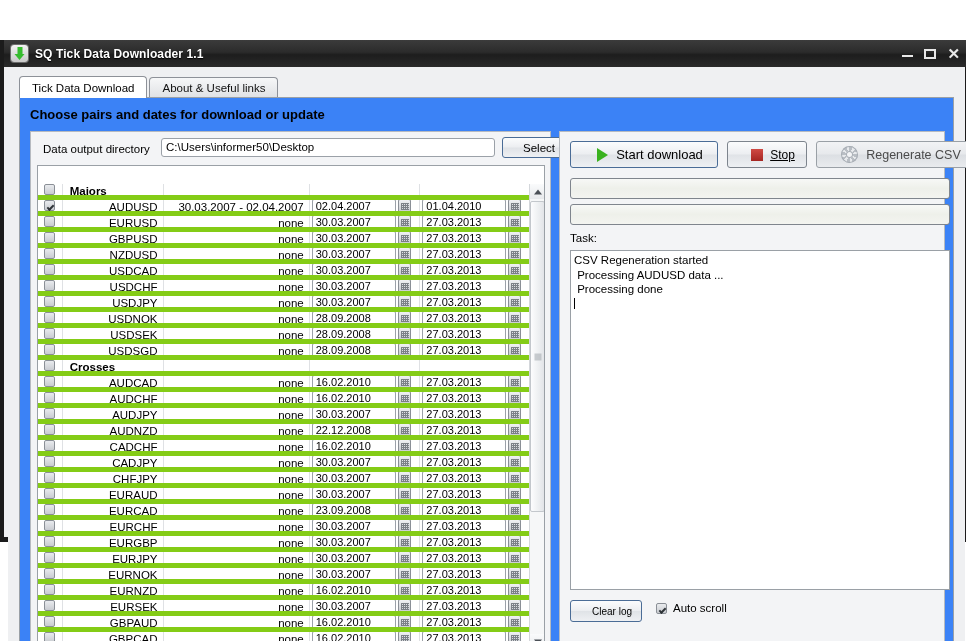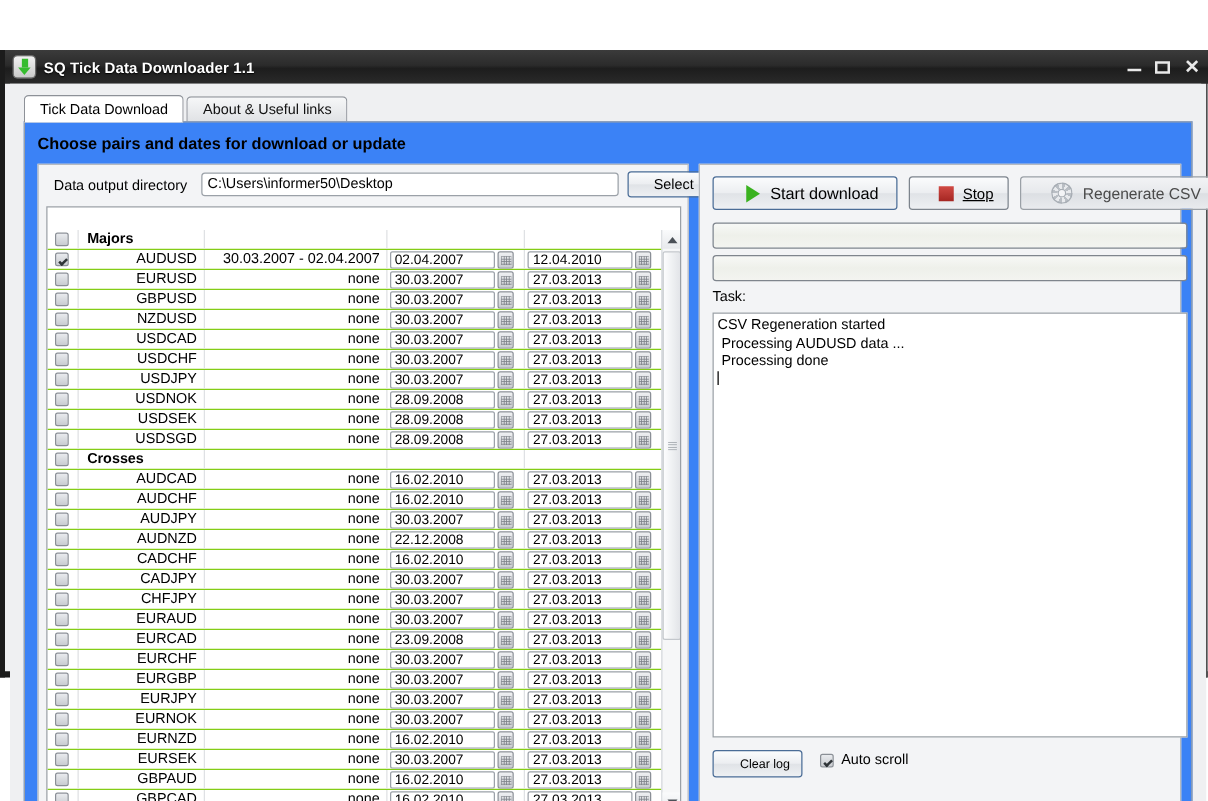--- a/index.html
+++ b/index.html
@@ -104,21 +104,21 @@
     border-bottom:1px solid #b9bdc3;
   }
   .gh div{
     box-sizing:border-box;border-right:1px solid #b9bdc3;
     font-size:11.5px;padding-left:4px;line-height:17px;color:#000;
     overflow:hidden;white-space:nowrap;
   }
   .c0{width:25px;} .c1{width:102px;} .c2{width:148px;}
   .c3{width:112px;} .c4{width:112px;}
   .gbody{position:absolute;left:0;top:18px;width:493px;height:465px;overflow:hidden;}
-  .row{display:flex;height:16px;box-sizing:border-box;border-bottom:1px solid #84cc16;}
+  .row{display:flex;height:16px;box-sizing:border-box;border-bottom:5px solid #84cc16;}
   .cell{box-sizing:border-box;border-right:1px solid #dfe1e4;overflow:hidden;white-space:nowrap;}
   .cell.c0{display:flex;align-items:center;justify-content:center;}
   .cell.c1{font-size:11.5px;line-height:15px;text-align:right;padding-right:5px;}
   .cell.c1.group{text-align:left;padding-left:7px;font-weight:bold;}
   .cell.c2{font-size:11.5px;line-height:15px;text-align:right;padding-right:5px;}
   .cell.c3,.cell.c4{display:flex;align-items:center;padding-left:2px;}
   .chk{
     width:11px;height:11px;box-sizing:border-box;
     border:1px solid #8a8f96;border-radius:2px;
     background:linear-gradient(to bottom,#e9ebee,#c9ccd1);
@@ -266,21 +266,21 @@
                 <div class="cell c0">
                   <span class="chk on"></span>
                 </div>
                 <div class="cell c1">AUDUSD</div>
                 <div class="cell c2">30.03.2007 - 02.04.2007</div>
                 <div class="cell c3">
                   <span class="datefield">02.04.2007</span>
                   <span class="calbtn"></span>
                 </div>
                 <div class="cell c4">
-                  <span class="datefield">12.04.2010</span>
+                  <span class="datefield">01.04.2010</span>
                   <span class="calbtn"></span>
                 </div>
               </div>
               <div class="row">
                 <div class="cell c0">
                   <span class="chk"></span>
                 </div>
                 <div class="cell c1">EURUSD</div>
                 <div class="cell c2">none</div>
                 <div class="cell c3">

